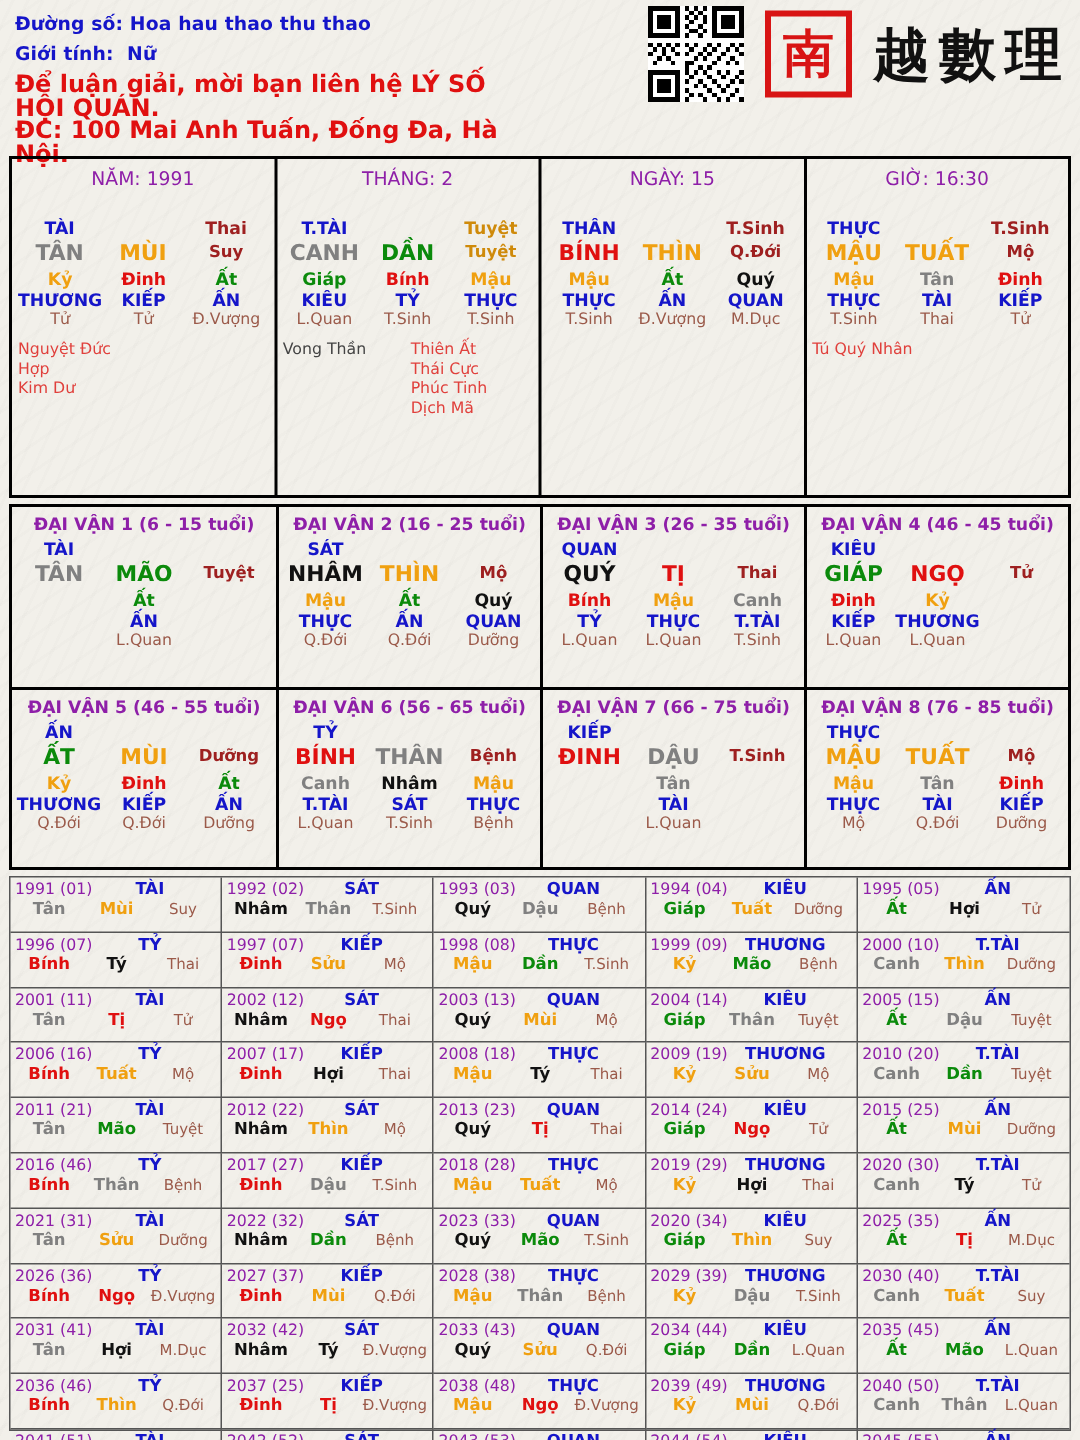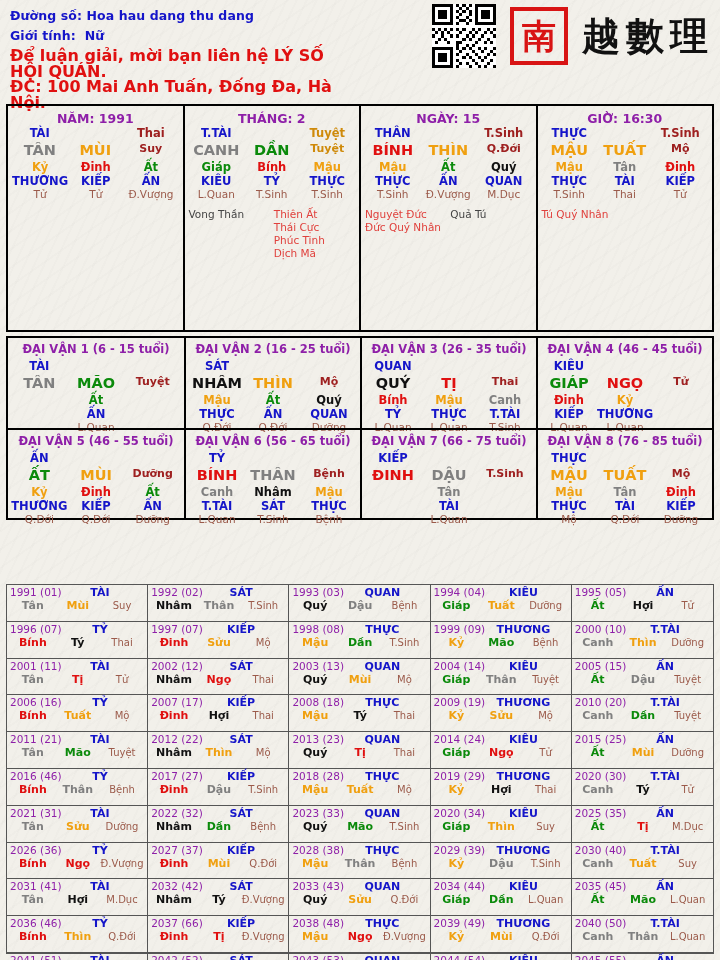--- a/index.html
+++ b/index.html
@@ -42,37 +42,37 @@
     font-family:"DejaVu Serif","Liberation Serif",serif;
     font-size:38px;font-weight:bold;color:#111;letter-spacing:6px;
     white-space:nowrap;
   }
 
   
   .pillars{ position:absolute; left:6px; top:104px; width:708px; height:228px;
             display:flex; border:2px solid #000; }
   .pillar{ flex:1; position:relative; padding:5px 4px 4px 4px; }
   .pillar + .pillar{ border-left:2px solid #000; }
-  .p-title{ text-align:center; font-size:12.5px; font-weight:bold; color:#8e1fa8; margin-bottom:0; }
+  .p-title{ text-align:center; font-size:12.5px; font-weight:normal; color:#8e1fa8; margin-bottom:19px; }
   .p-title .num{ color:#8e1fa8; }
   .row3{ display:flex; }
   .row3 > div{ flex:1; text-align:center; }
   .r-god{ font-size:11.5px; font-weight:bold; margin-bottom:2px; }
   .r-main{ font-size:14.5px; font-weight:bold; margin-bottom:2px; }
   .r-sub-top{ font-size:11.5px; font-weight:bold; }
   .r-sub-mid{ font-size:11.5px; font-weight:bold; }
   .r-sub-bot{ font-size:10.5px; color:#9b5a4a; font-weight:normal; }
   .r-stage{ font-size:11px; font-weight:bold; }
   .p-notes{ margin-top:8px; display:flex; gap:4px; font-size:10.5px; line-height:13px; }
   .p-notes .col{ flex:1; }
   .note-red{ color:#e0403c; }
   .note-gray{ color:#444; }
 
   
-  .dv-grid{ position:absolute; left:6px; top:336px; width:708px; height:184px;
+  .dv-grid{ position:absolute; left:6px; top:336px; width:708px; height:244px;
             display:flex; flex-wrap:wrap; border:2px solid #000; }
   .dv{ width:25%; height:50%; padding:4px 3px; position:relative; }
   .dv:not(:nth-child(4n+1)){ border-left:2px solid #000; }
   .dv:nth-child(n+5){ border-top:2px solid #000; }
   .dv-title{ text-align:center; font-size:11.5px; font-weight:bold; color:#8e1fa8; margin-bottom:3px; }
   .dv .r-god{ text-align:center; }
 
   
   .years{ position:absolute; left:6px; top:584px; width:708px; height:370px;
           display:flex; flex-wrap:wrap; border:1px solid #555; }
@@ -91,21 +91,21 @@
 </head>
 <body>
 
 <div class="wrap">
   <div class="paper-bg"></div>
 
   <div class="header">
     <div class="hdr-left">
       <div class="line-blue">
         <span>Đường số:</span>
-        <span>Hoa hau dang thu dang</span>
+        <span>Hoa hau thao thu thao</span>
       </div>
       <div class="line-blue">
         <span>Giới tính:</span>
         &nbsp;<span>Nữ</span>
       </div>
       <div class="line-red">Để luận giải, mời bạn liên hệ LÝ SỐ HỘI QUÁN.</div>
       <div class="line-red sm">ĐC: 100 Mai Anh Tuấn, Đống Đa, Hà Nội.</div>
     </div>
 
     <div class="hdr-right">
@@ -251,20 +251,24 @@
             <div class="r-sub-mid" style="color:#1515c9">KIẾP</div>
             <div class="r-sub-bot">Tử</div>
           </div>
           <div>
             <div class="r-sub-top" style="color:#0b8a0b">Ất</div>
             <div class="r-sub-mid" style="color:#1515c9">ẤN</div>
             <div class="r-sub-bot">Đ.Vượng</div>
           </div>
         </div>
         <div class="p-notes">
+          <div class="col">
+            <div class="note-red">Nguyệt Đức Hợp</div>
+            <div class="note-red">Kim Dư</div>
+          </div>
           <div class="col"></div>
         </div>
       </div>
       <div class="pillar">
         <div class="p-title"><span>THÁNG:</span> <span class="num">2</span></div>
         <div class="row3">
           <div class="r-god" style="color:#1515c9">T.TÀI</div>
           <div class="r-god"></div>
           <div class="r-god" style="color:#cf8a0a">Tuyệt</div>
         </div>
@@ -324,29 +328,20 @@
             <div class="r-sub-top" style="color:#0b8a0b">Ất</div>
             <div class="r-sub-mid" style="color:#1515c9">ẤN</div>
             <div class="r-sub-bot">Đ.Vượng</div>
           </div>
           <div>
             <div class="r-sub-top" style="color:#111111">Quý</div>
             <div class="r-sub-mid" style="color:#1515c9">QUAN</div>
             <div class="r-sub-bot">M.Dục</div>
           </div>
         </div>
-        <div class="p-notes">
-          <div class="col">
-            <div class="note-red">Nguyệt Đức</div>
-            <div class="note-red">Đức Quý Nhân</div>
-          </div>
-          <div class="col">
-            <div class="note-gray">Quả Tú</div>
-          </div>
-        </div>
       </div>
       <div class="pillar">
         <div class="p-title"><span>GIỜ:</span> <span class="num">16:30</span></div>
         <div class="row3">
           <div class="r-god" style="color:#1515c9">THỰC</div>
           <div class="r-god"></div>
           <div class="r-god" style="color:#9e2020">T.Sinh</div>
         </div>
         <div class="row3">
           <div class="r-main" style="color:#f0a010">MẬU</div>
@@ -1124,21 +1119,21 @@
           <span class="y-god">TỶ</span>
         </div>
         <div class="y-bot">
           <span class="y-can" style="color:#e01010">Bính</span>
           <span class="y-chi" style="color:#f0a010">Thìn</span>
           <span class="y-st">Q.Đới</span>
         </div>
       </div>
       <div class="ycell">
         <div class="y-top">
-          <span class="y-year">2037 (66)</span>
+          <span class="y-year">2037 (25)</span>
           <span class="y-god">KIẾP</span>
         </div>
         <div class="y-bot">
           <span class="y-can" style="color:#e01010">Đinh</span>
           <span class="y-chi" style="color:#e01010">Tị</span>
           <span class="y-st">Đ.Vượng</span>
         </div>
       </div>
       <div class="ycell">
         <div class="y-top">

